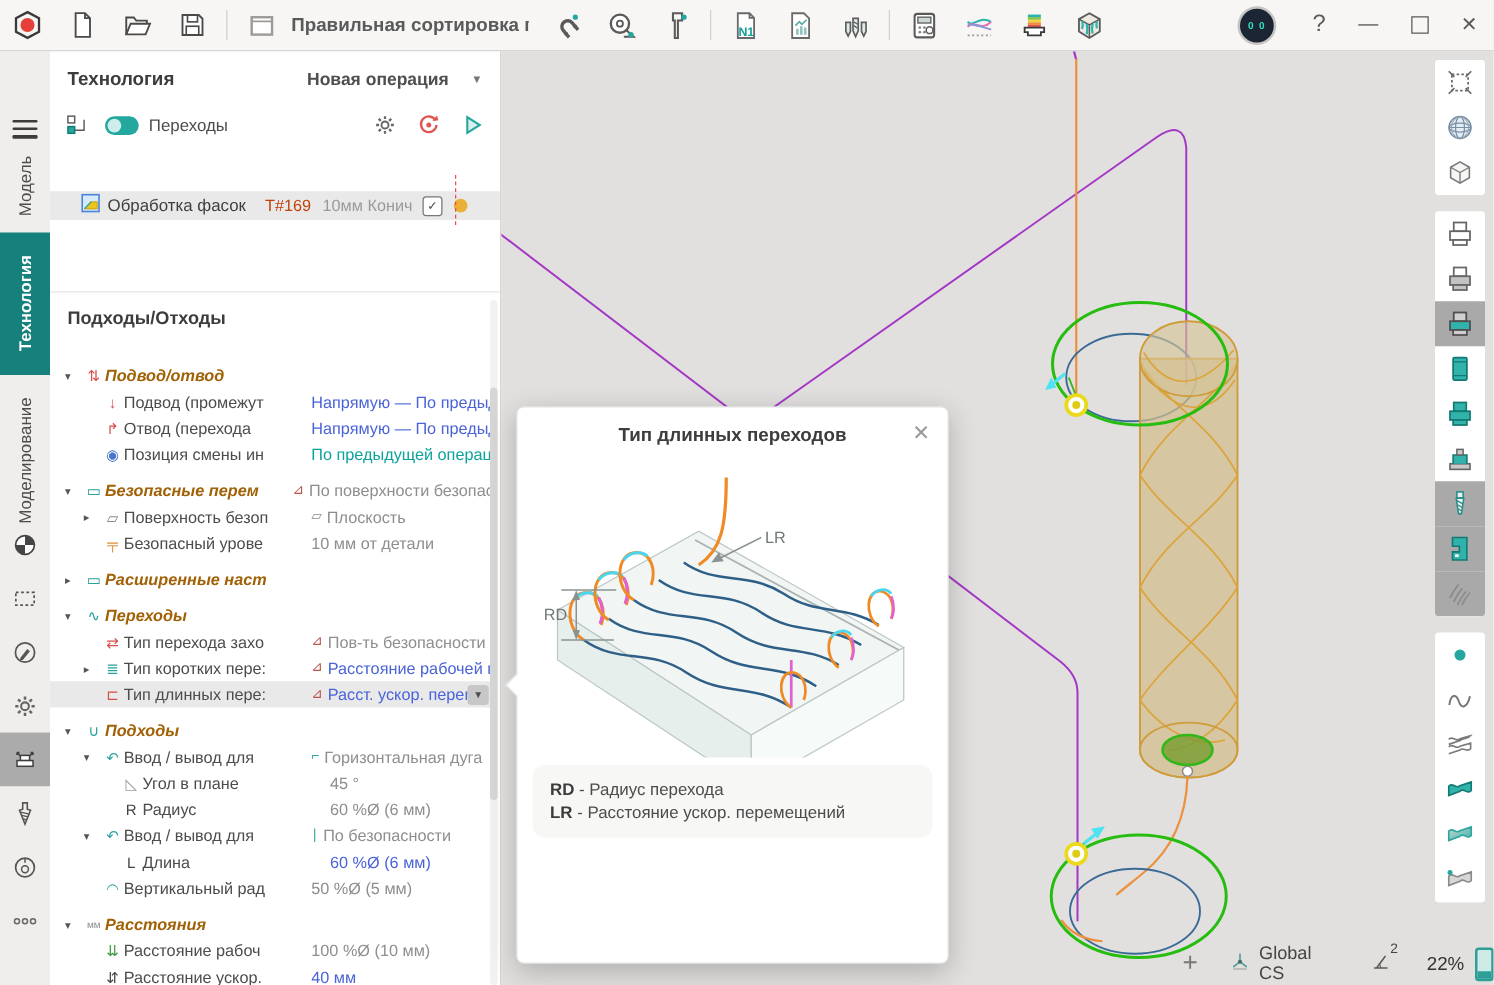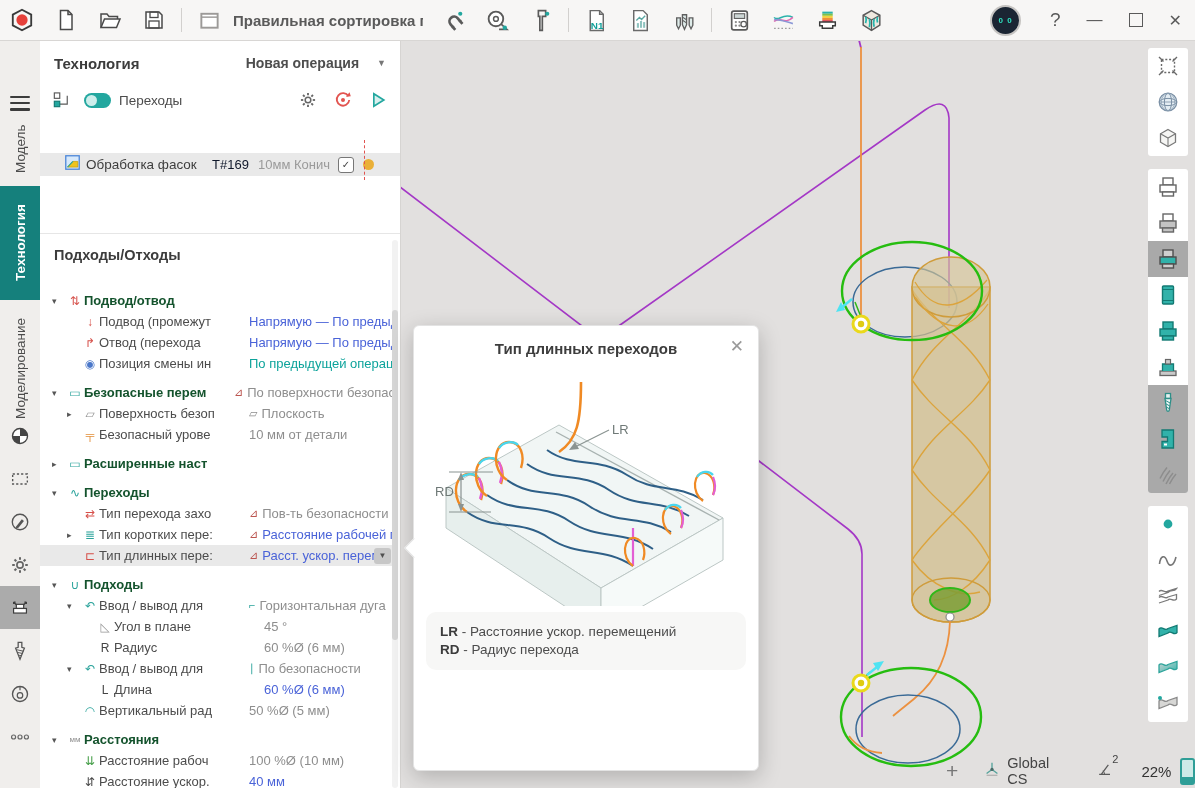--- a/index.html
+++ b/index.html
@@ -36,31 +36,31 @@
   .togglbl{font-size:13.5px;color:#4c4c4c;}
   .toggrow .ricon{margin-left:auto;}
   .trbtn{width:26px;height:26px;display:flex;align-items:center;justify-content:center;margin-right:9px;flex:0 0 auto;}
   .machrow{position:absolute;left:0;top:88px;width:360px;height:24px;display:flex;align-items:center;}
   .machrow .mlabel{font-size:13.5px;color:#3e3e3e;margin-left:4px;}
   .machrow .micon{margin-left:14px;}
   .machrow .notes{margin-left:auto;margin-right:32px;}
   .oprow{position:absolute;left:0;top:113px;width:360px;height:23px;background:#e9e9e9;display:flex;align-items:center;}
   .oprow .oicon{margin-left:24px;flex:0 0 auto;}
   .opname{font-size:13.5px;color:#3e3e3e;margin-left:5px;width:126px;white-space:nowrap;overflow:hidden;}
-  .optool{font-size:13px;color:#0f172a;width:46px;}
+  .optool{font-size:13px;color:#c2410c;width:46px;}
   .opinfo{font-size:13px;color:#9a9a9a;width:80px;white-space:nowrap;overflow:hidden;}
   .opchk{width:14px;height:14px;background:#fff;border:1.6px solid #777;border-radius:3px;font-size:10px;color:#444;display:flex;align-items:center;justify-content:center;flex:0 0 auto;position:relative;z-index:2;}
   .opdot{width:11px;height:11px;border-radius:50%;background:#eab038;margin-left:9px;flex:0 0 auto;}
   .redlink{position:absolute;left:324px;top:100px;height:40px;border-left:1.6px dashed #e05350;z-index:1;}
   .pdivider{position:absolute;left:0;top:193px;width:360px;height:1px;background:#e6e6e6;}
   .section{position:absolute;left:14px;top:207px;font-size:14.5px;font-weight:bold;color:#3c3c3c;}
   .ptree{position:absolute;left:0;top:242px;width:354px;}
   .prow{display:flex;align-items:center;height:21px;font-size:13px;color:#4c4c4c;}
   .prow.grp{margin-top:8px;}
-  .prow.grp .plabel{font-weight:bold;color:#14532d;}
+  .prow.grp .plabel{font-weight:bold;color:#a16207;font-style:italic;}
   .pleft{display:flex;align-items:center;flex:0 0 182px;width:182px;overflow:hidden;white-space:nowrap;}
   .ind0 .pleft{padding-left:12px;}
   .ind1 .pleft{padding-left:27px;}
   .ind2 .pleft{padding-left:42px;}
   .chev{flex:0 0 14px;width:14px;font-size:9px;color:#555;text-align:left;}
   .picon{flex:0 0 18px;width:18px;text-align:center;font-size:12px;line-height:1;}
   .pval{display:flex;align-items:center;flex:1;overflow:hidden;white-space:nowrap;}
   .vicon{margin-right:4px;font-size:11px;line-height:1;flex:0 0 auto;}
   .c-blue{color:#4a63d8;}
   .c-teal{color:#0da39b;}
@@ -877,19 +877,19 @@
         <polygon points="30,142 27,134 33,134" fill="#8a9391"></polygon>
         <text x="4" y="126" font-size="13" fill="#6f7977" font-family="Liberation Sans,sans-serif">RD</text>
 
         <line x1="178" y1="60" x2="142" y2="78" stroke="#8a9391" stroke-width="1.2"></line>
         <polygon points="138,80 148,79 144,72" fill="#8a9391"></polygon>
         <text x="181" y="64" font-size="13" fill="#6f7977" font-family="Liberation Sans,sans-serif">LR</text>
       </svg>
     </div>
     <div class="pinfo">
       <div id="plegend" class="leg">
+          <div><b>RD</b><span> - Радиус перехода</span></div>
           <div><b>LR</b><span> - Расстояние ускор. перемещений</span></div>
-          <div><b>RD</b><span> - Радиус перехода</span></div>
         </div>
     </div>
   </div>
 
 </div>
 
 </body></html>

